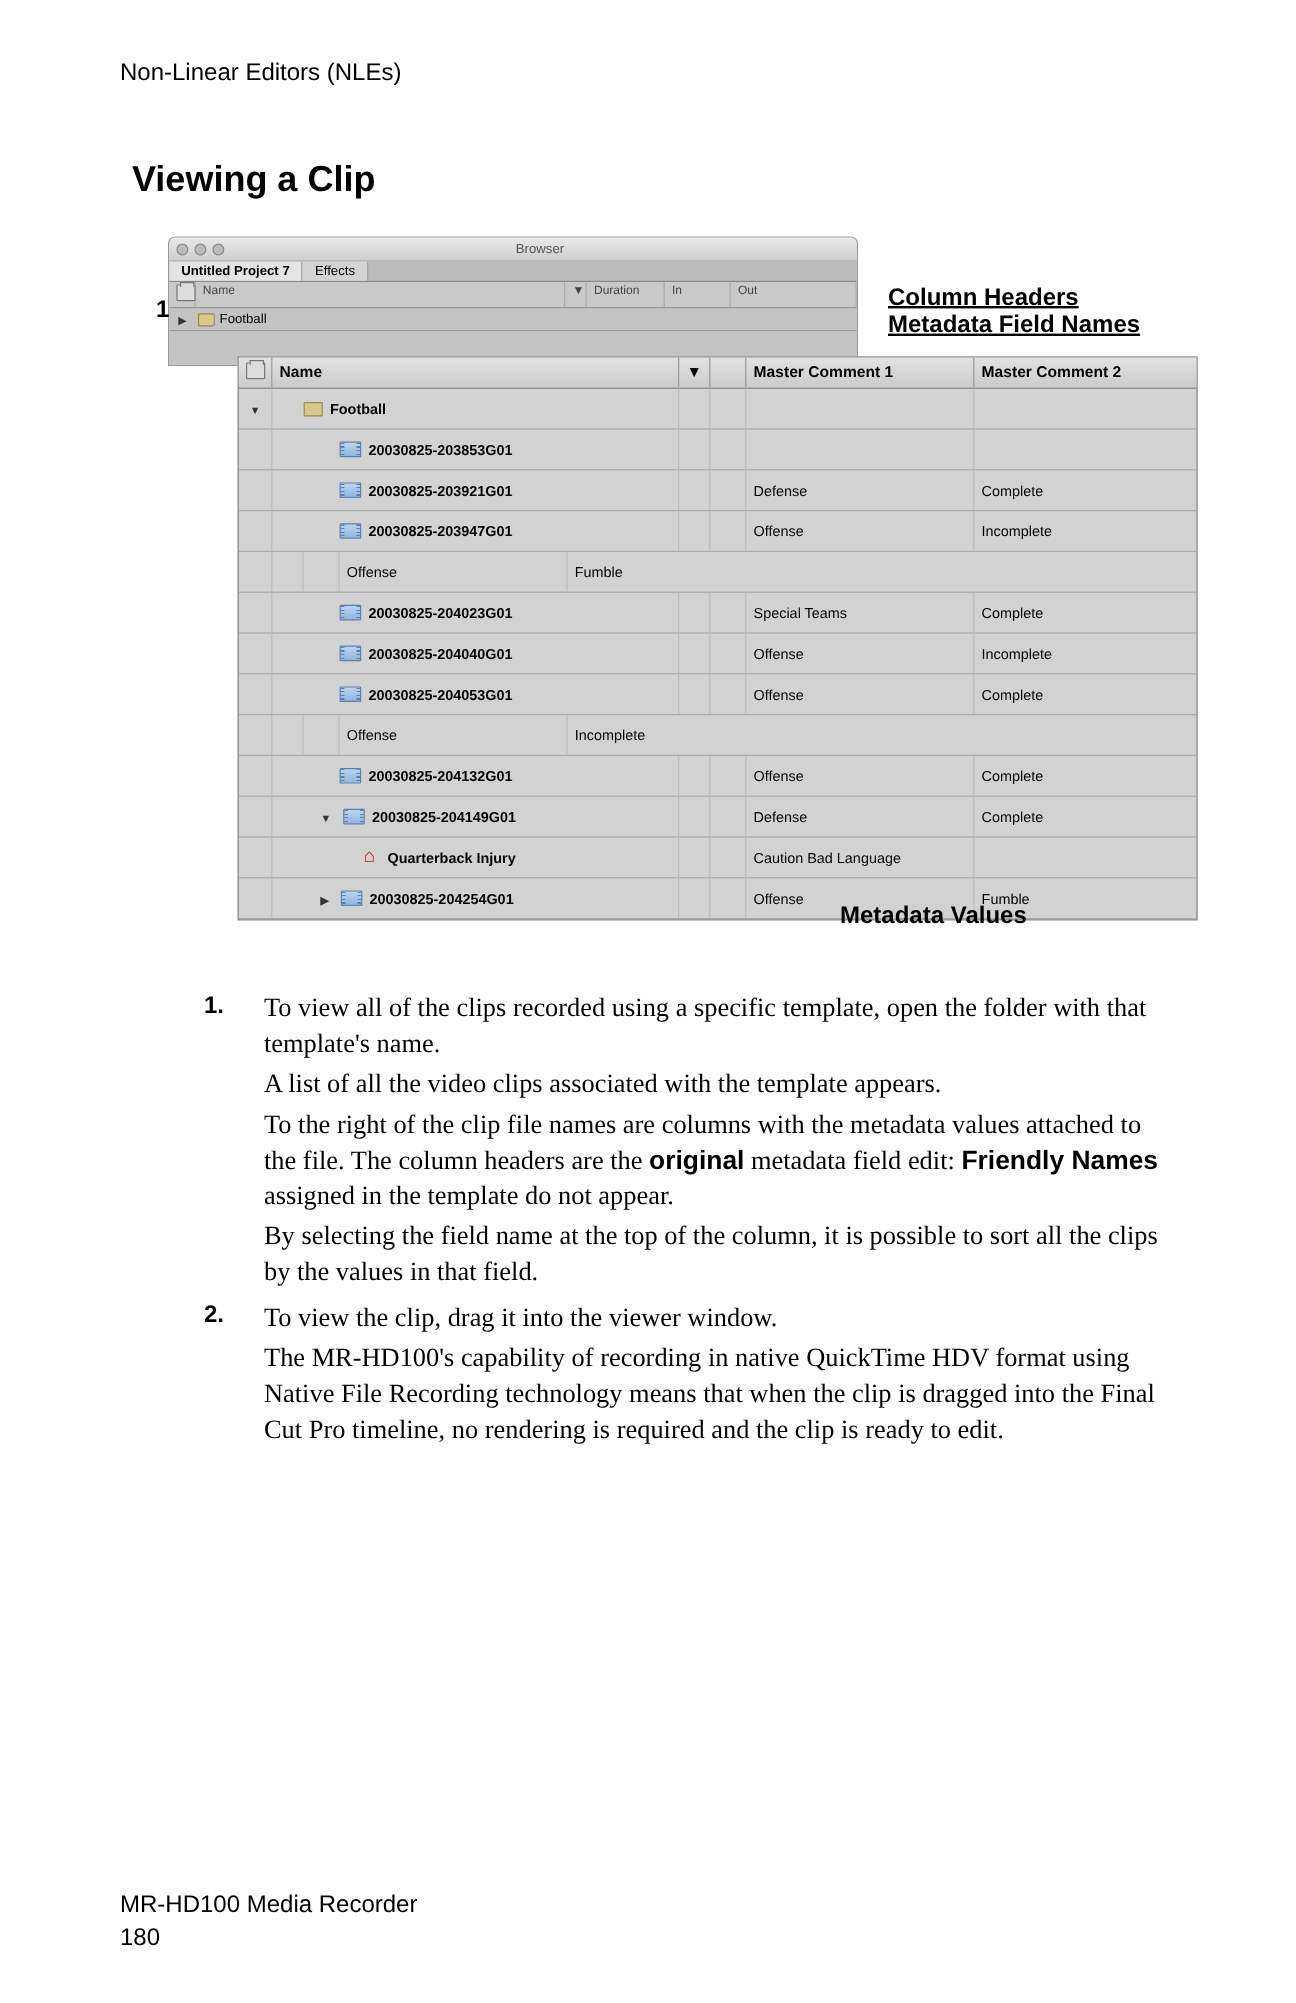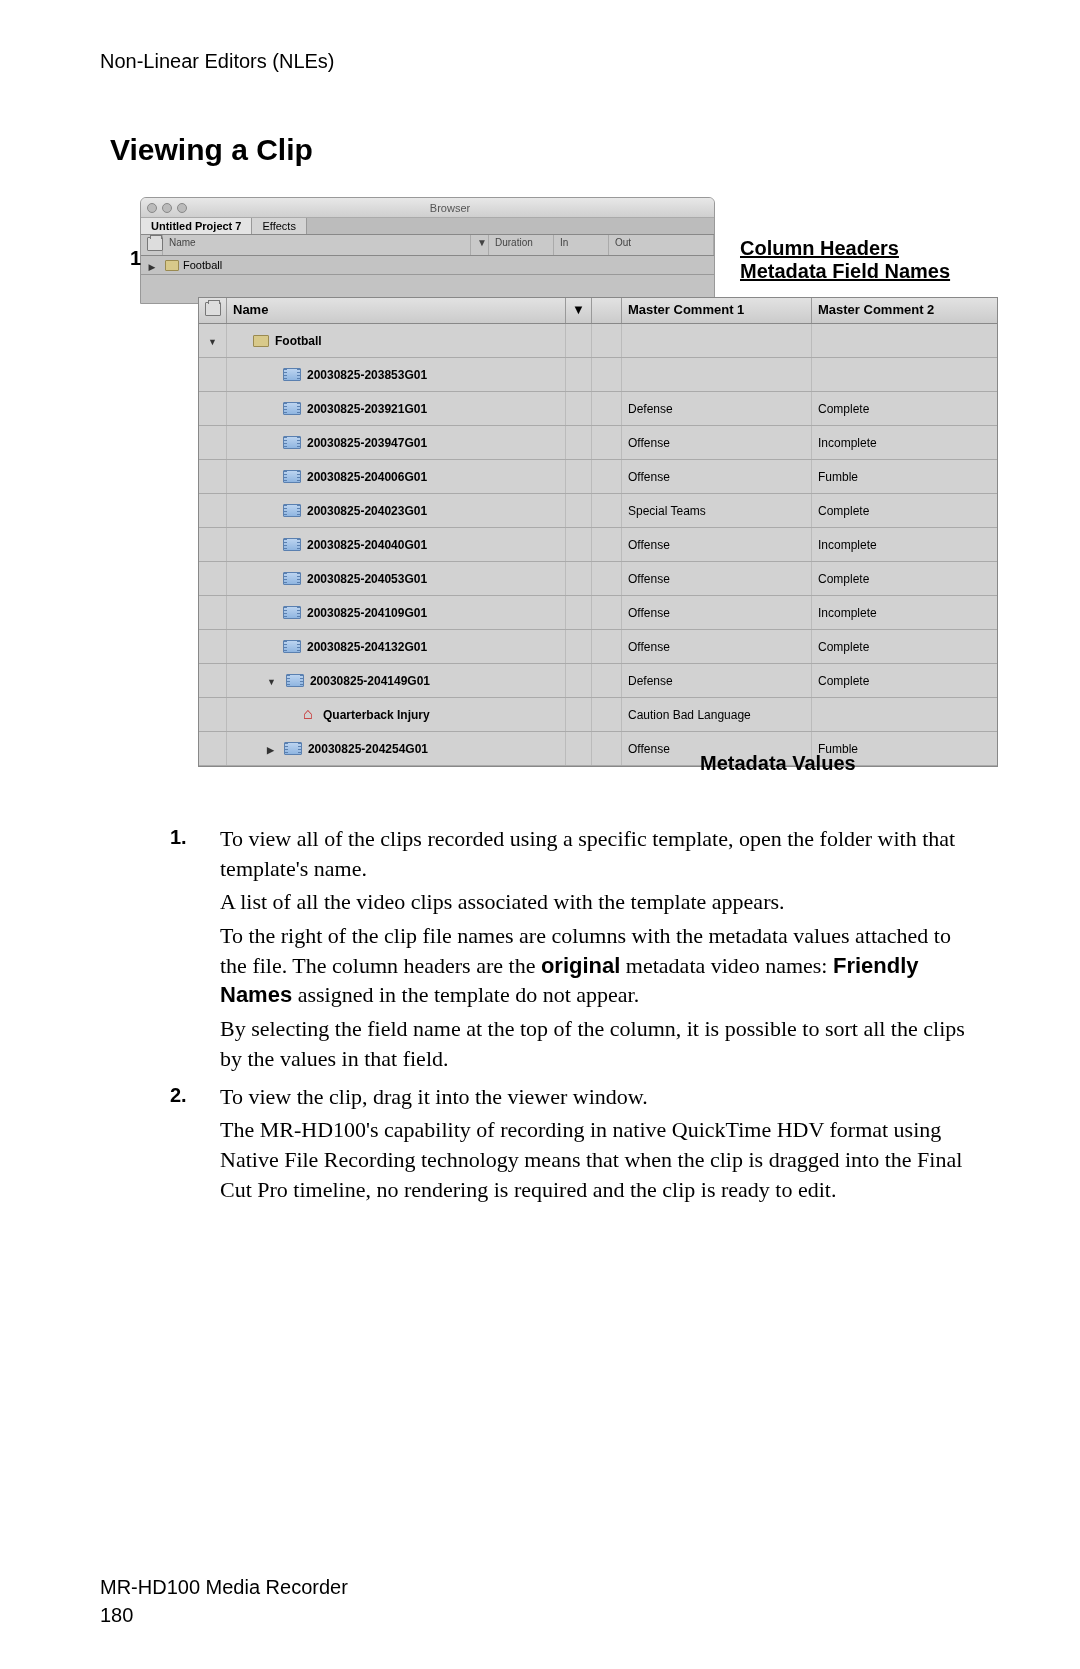--- a/index.html
+++ b/index.html
@@ -169,24 +169,20 @@
             <span class="clip-icon"></span>
             <span>20030825-203947G01</span>
           </div>
           <div class="dl-tri"></div>
           <div class="dl-blank"></div>
           <div class="dl-mc1">Offense</div>
           <div class="dl-mc2">Incomplete</div>
         </div>
         <div class="dl-row">
           <div class="dl-icon"></div>
-          <div class="dl-name indent2">
-            <span class="clip-icon"></span>
-            <span>20030825-204006G01</span>
-          </div>
           <div class="dl-tri"></div>
           <div class="dl-blank"></div>
           <div class="dl-mc1">Offense</div>
           <div class="dl-mc2">Fumble</div>
         </div>
         <div class="dl-row">
           <div class="dl-icon"></div>
           <div class="dl-name indent2">
             <span class="clip-icon"></span>
             <span>20030825-204023G01</span>
@@ -213,24 +209,20 @@
             <span class="clip-icon"></span>
             <span>20030825-204053G01</span>
           </div>
           <div class="dl-tri"></div>
           <div class="dl-blank"></div>
           <div class="dl-mc1">Offense</div>
           <div class="dl-mc2">Complete</div>
         </div>
         <div class="dl-row">
           <div class="dl-icon"></div>
-          <div class="dl-name indent2">
-            <span class="clip-icon"></span>
-            <span>20030825-204109G01</span>
-          </div>
           <div class="dl-tri"></div>
           <div class="dl-blank"></div>
           <div class="dl-mc1">Offense</div>
           <div class="dl-mc2">Incomplete</div>
         </div>
         <div class="dl-row">
           <div class="dl-icon"></div>
           <div class="dl-name indent2">
             <span class="clip-icon"></span>
             <span>20030825-204132G01</span>
@@ -283,21 +275,21 @@
 
   <div class="metadata-values-label">Metadata Values</div>
 </div>
 
 <div class="body-text">
   <div class="ol-item">
     <div class="ol-num">1.</div>
     <div class="ol-body">
       <p>To view all of the clips recorded using a specific template, open the folder with that template's name.</p>
       <p>A list of all the video clips associated with the template appears.</p>
-      <p><span>To the right of the clip file names are columns with the metadata values attached to the file. The column headers are the </span><span class="bold-sans">original</span><span> metadata video names: </span><span class="bold-sans">Friendly Names</span><span> assigned in the template do not appear.</span></p>
+      <p><span>To the right of the clip file names are columns with the metadata values attached to the file. The column headers are the </span><span class="bold-sans">original</span><span> metadata field edit: </span><span class="bold-sans">Friendly Names</span><span> assigned in the template do not appear.</span></p>
       <p>By selecting the field name at the top of the column, it is possible to sort all the clips by the values in that field.</p>
     </div>
   </div>
   <div class="ol-item">
     <div class="ol-num">2.</div>
     <div class="ol-body">
       <p>To view the clip, drag it into the viewer window.</p>
       <p>The MR-HD100's capability of recording in native QuickTime HDV format using Native File Recording technology means that when the clip is dragged into the Final Cut Pro timeline, no rendering is required and the clip is ready to edit.</p>
     </div>
   </div>

